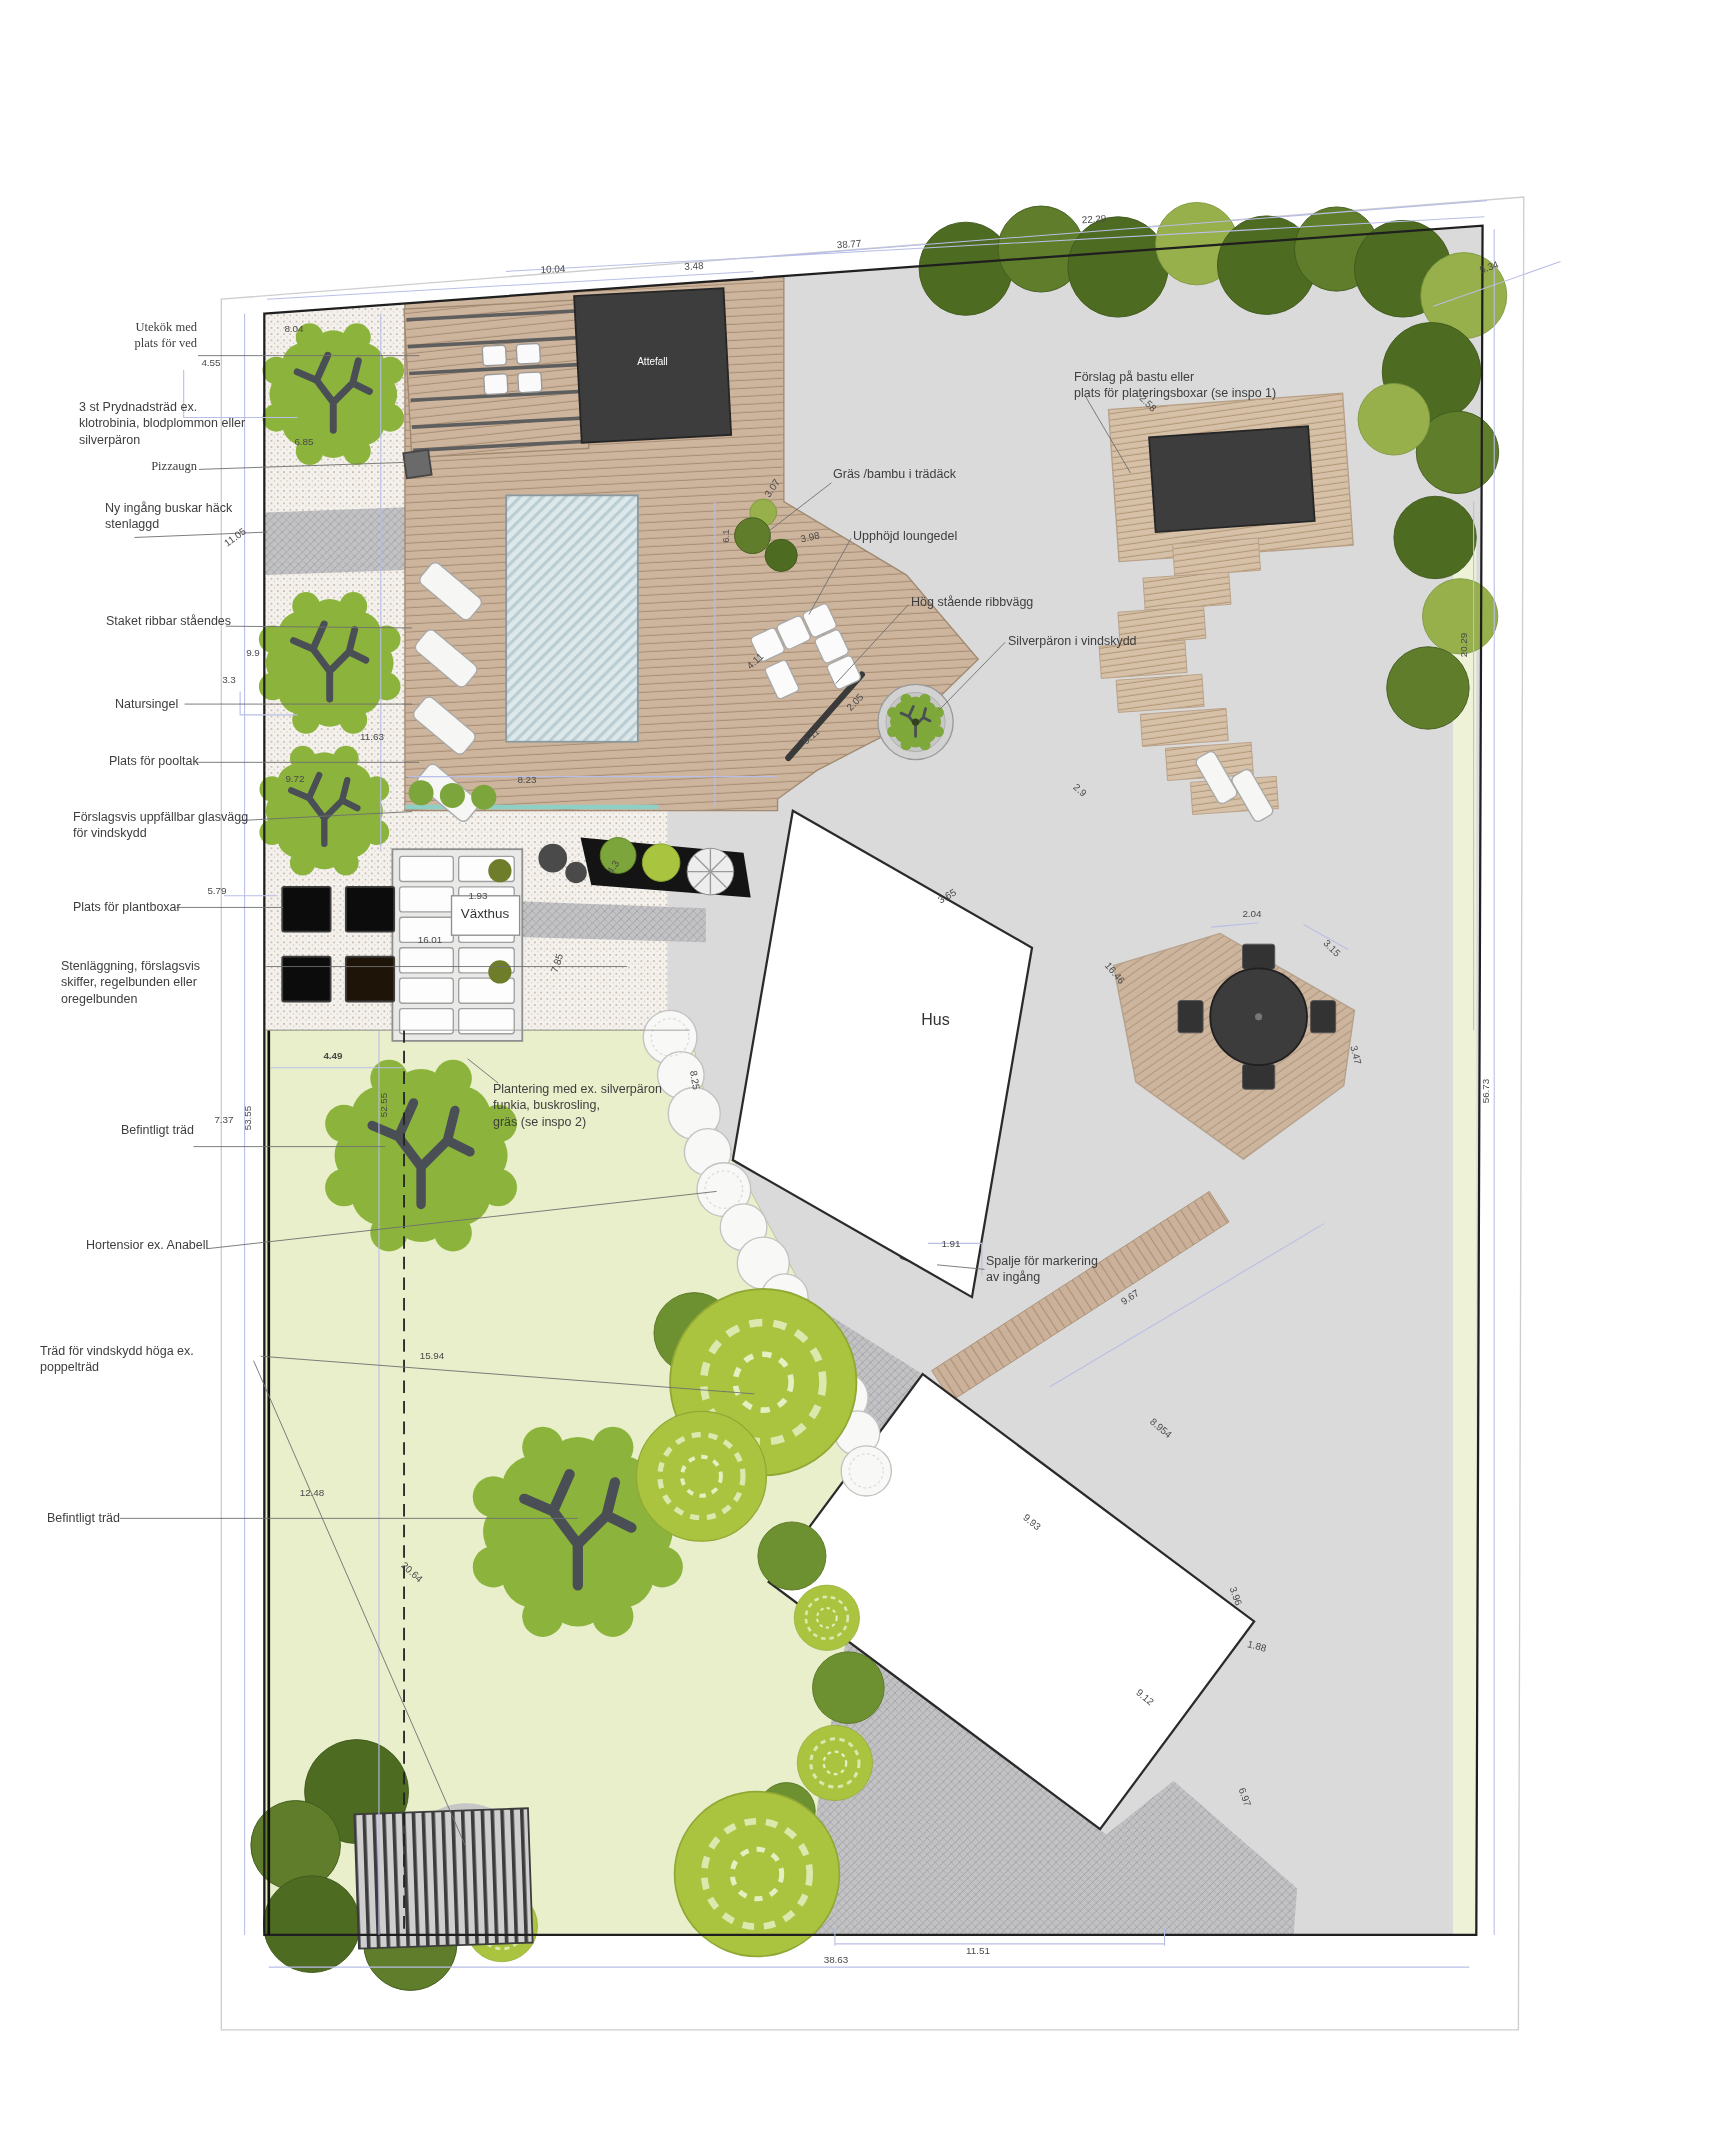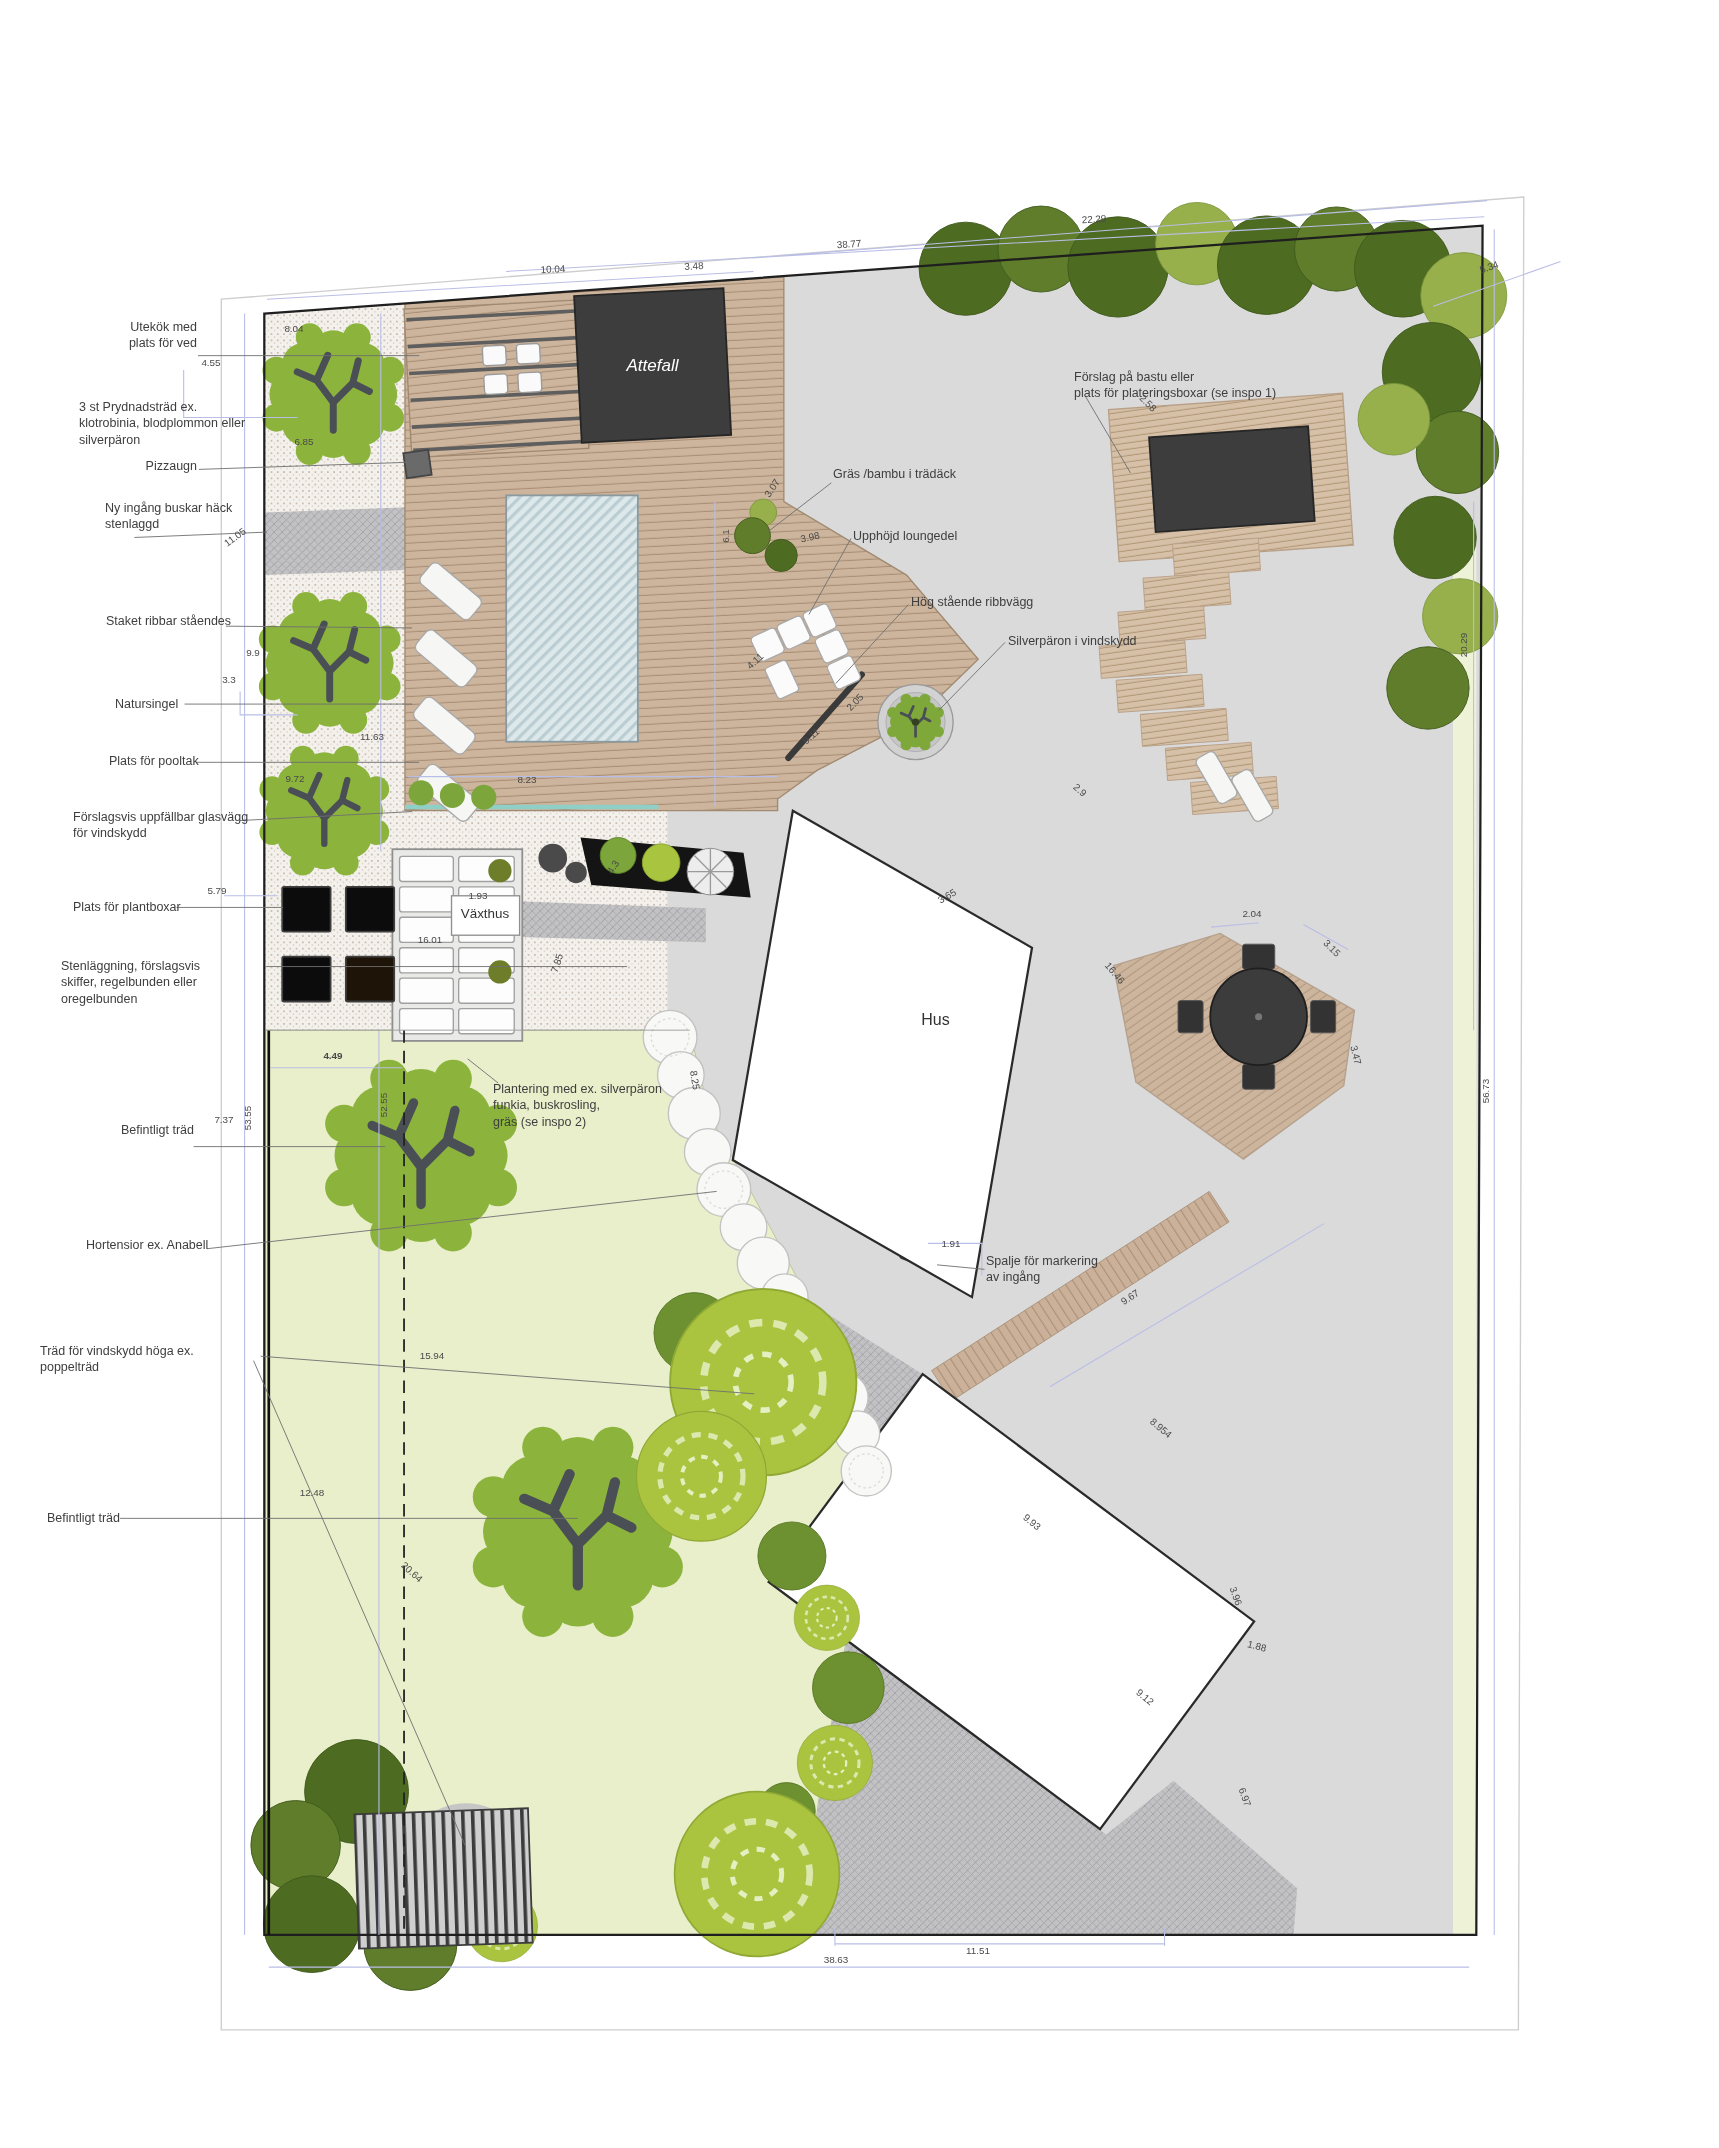--- a/index.html
+++ b/index.html
@@ -2,25 +2,25 @@
 <html style="font-size:14.3px"><head>
 <meta charset="utf-8">
 <style>
   html,body{margin:0;padding:0;background:#fff;}
   .stage{position:relative;width:1720px;height:2149px;background:#fff;overflow:hidden;
          font-family:"Liberation Sans", sans-serif;}
   .plan-svg{position:absolute;left:0;top:0;}
   .title{position:absolute;left:382px;top:93px;width:627px;margin:0;
          font-size:27px;font-weight:bold;letter-spacing:0.9px;color:#151515;white-space:nowrap;}
   .lbl{position:absolute;font-size:12.5px;line-height:1.3;color:#3e3e3e;white-space:pre-line;}
-  .lbl.ra{text-align:right;}
+  .lbl.ra{text-align:right;font-family:Liberation Serif, serif;}
   .dim{position:absolute;font-size:9.9px;color:#4a4a4a;white-space:nowrap;
        transform:translate(-50%,-50%) rotate(var(--r,0deg));}
   .bl{position:absolute;text-align:center;color:#333;}
-  .bl.attefall{color:#fff;font-size:17px;width:81px;font-style:italic;}
+  .bl.attefall{color:#fff;font-size:10px;width:81px;}
   .bl.vaxthus{font-size:13.4px;width:68px;}
   .bl.hus{font-size:16px;width:45px;}
 </style>
 </head>
 <body>
 
 <div class="stage">
 
 <svg class="plan-svg" width="1720" height="2149" viewBox="0 0 1920 2399" xmlns="http://www.w3.org/2000/svg">
   <defs>

